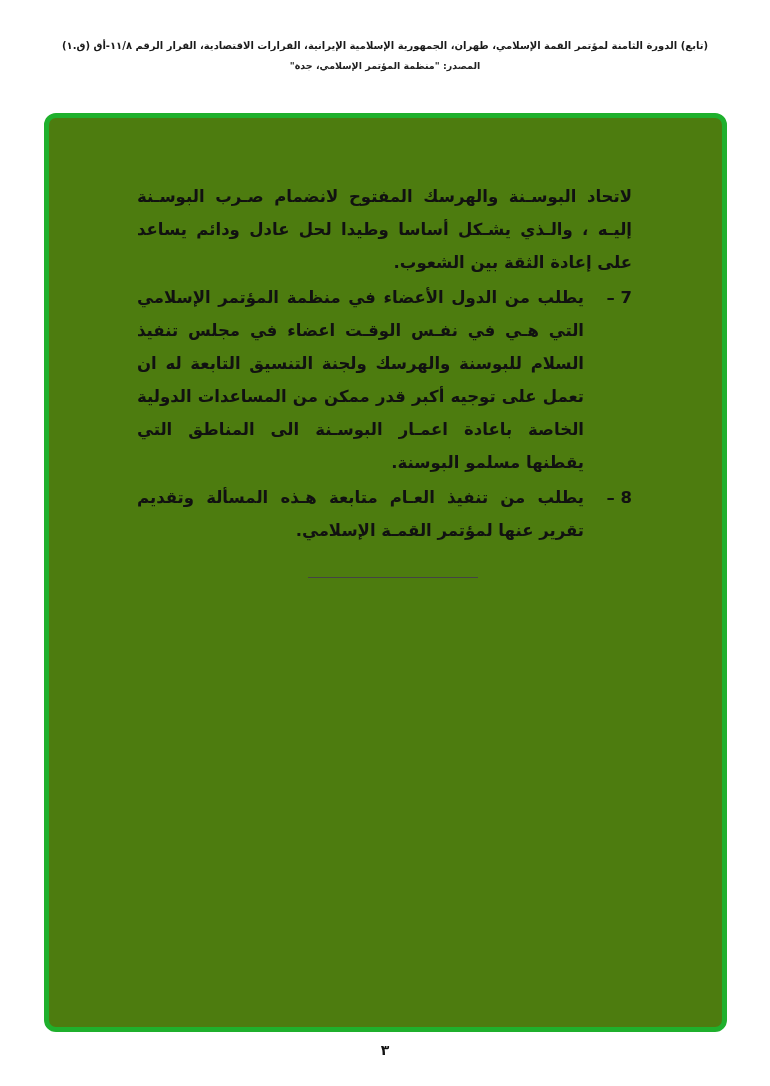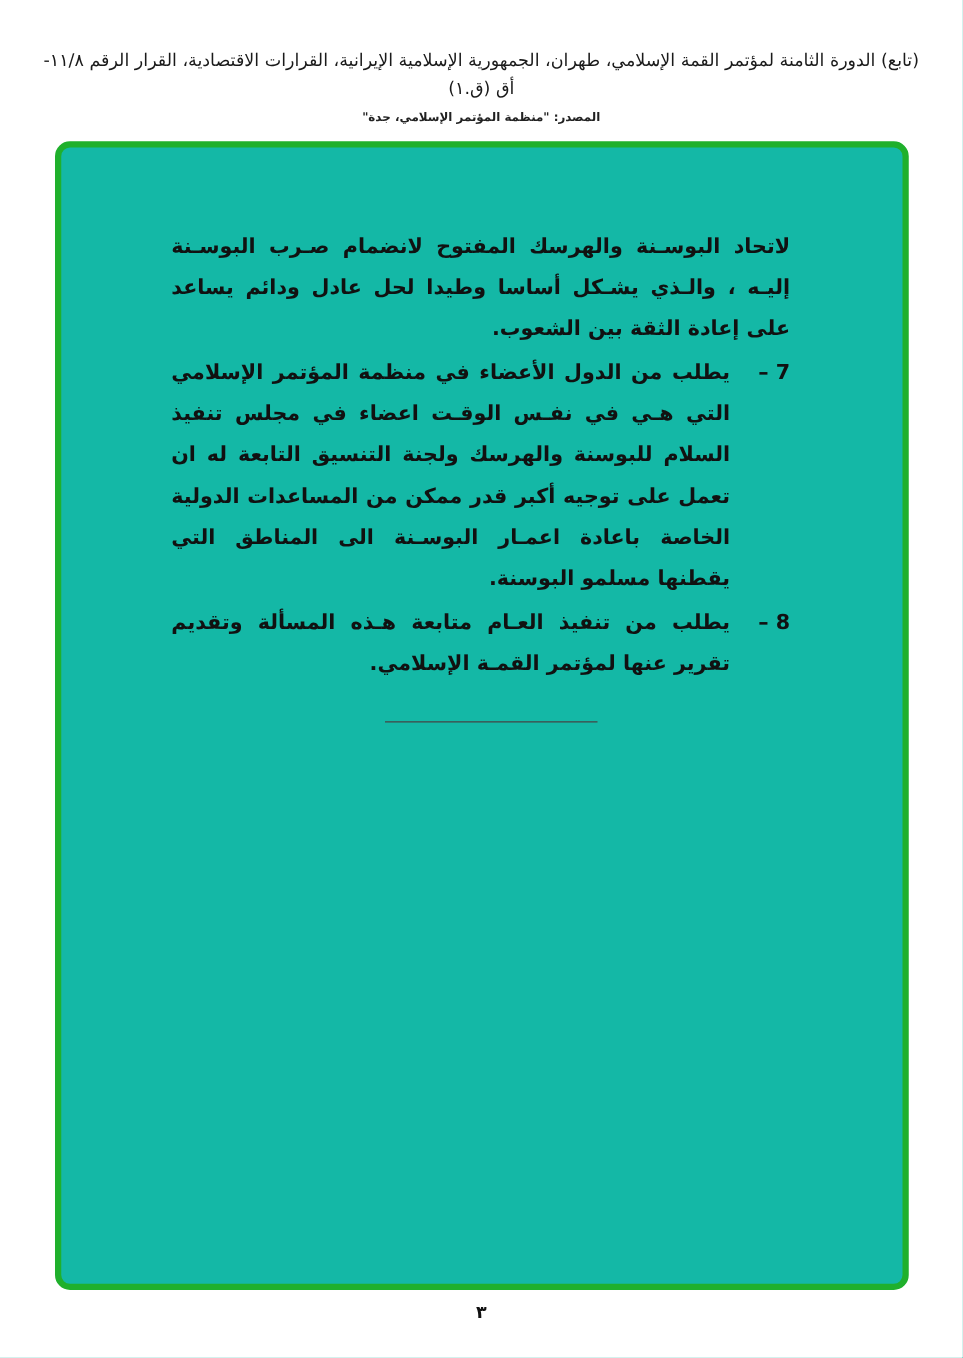--- a/index.html
+++ b/index.html
@@ -23,42 +23,42 @@
   
   .doc-header {
     position: absolute;
     top: 38px;
     left: 0;
     width: 100%;
     text-align: center;
     direction: rtl;
   }
   .header-line1 {
-    font-size: 14px;
-    font-weight: normal;
+    font-size: 10px;
+    font-weight: bold;
     line-height: 1.6;
     padding: 0 30px;
   }
   .header-line2 {
     margin-top: 6px;
     font-size: 9.5px;
     font-weight: bold;
     color: #222;
   }
 
   
   .green-frame {
     position: absolute;
     top: 113px;
     left: 44px;
     width: 683px;
     height: 919px;
     border: 5px solid var(--frame-green, #1fb02c);
     border-radius: 12px;
-    background: #14b8a6;
+    background: #4d7c0f;
   }
 
   
   .text-block {
     position: absolute;
     top: 62px;
     right: 90px;
     width: 495px;
     direction: rtl;
     font-size: 16.5px;

